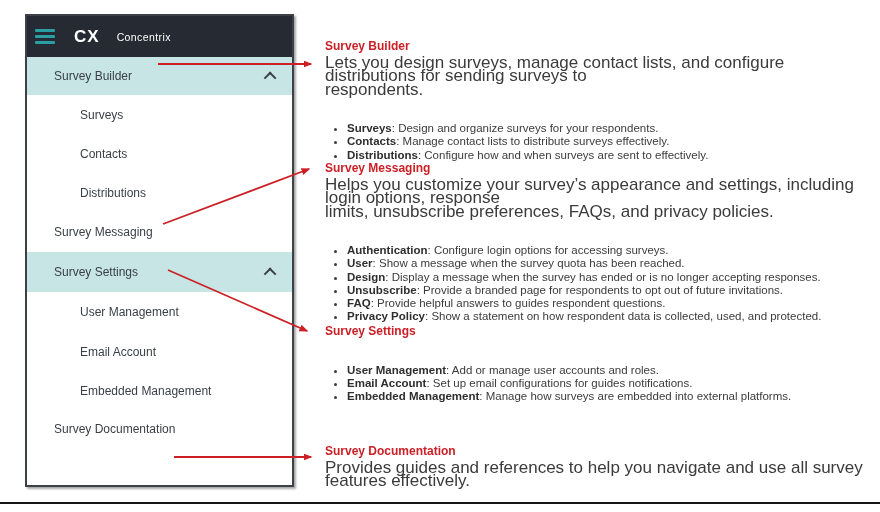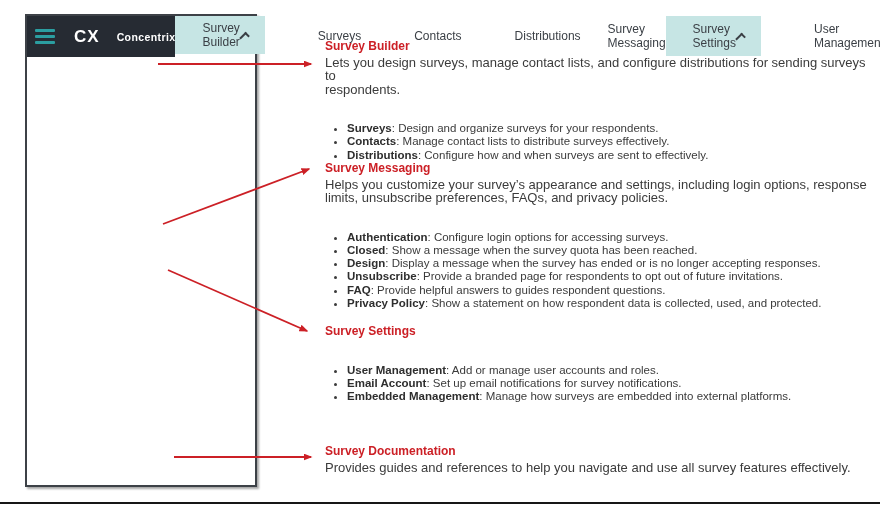--- a/index.html
+++ b/index.html
@@ -3,54 +3,54 @@
 <meta charset="utf-8">
 <style>
   html,body { margin:0; padding:0; }
   body {
     width:880px; height:512px; position:relative; overflow:hidden;
     background:#ffffff; font-family:"Liberation Sans", sans-serif;
   }
 
   
   .sidebar {
-    position:absolute; left:25px; top:14px; width:232px; height:473px;
+    position:absolute; left:25px; top:14px; width:269px; height:473px;
     background:#ffffff; border:2px solid #3d4147; box-sizing:border-box;
     box-shadow:2px 2px 2px rgba(0,0,0,0.35);
-    display:flex; flex-direction:row;
+    display:flex; flex-direction:column;
   }
   .sb-header {
     height:41px; flex:0 0 41px; background:#262b33;
     display:flex; align-items:center; padding-left:8px;
   }
   .hamburger { width:20px; height:15px; display:flex; flex-direction:column; justify-content:space-between; cursor:pointer; }
   .hamburger span { display:block; height:3px; background:#2b9ea1; border-radius:1px; }
   .cx-logo { color:#ffffff; font-weight:bold; font-size:17px; letter-spacing:1px; margin-left:19px; }
-  .brand   { color:#ffffff; font-size:10.5px; letter-spacing:0.4px; margin-left:17px; font-weight:700; }
+  .brand   { color:#ffffff; font-size:10.5px; letter-spacing:0.4px; margin-left:17px; font-weight:400; }
 
   .sb-item {
     display:flex; align-items:center; font-size:12px; color:#3a3f45;
     padding-left:27px; box-sizing:border-box; background:#ffffff; cursor:pointer;
   }
   .sb-item.sub { padding-left:53px; }
   .sb-item.section {
     background:#c6e5e4; justify-content:space-between; padding-right:16px;
   }
   .h38 { height:38px; flex:0 0 38px; }
   .h39 { height:39px; flex:0 0 39px; }
   .h40 { height:40px; flex:0 0 40px; }
   .chevron-up {
     width:7px; height:7px; border-left:2px solid #3a3f45; border-top:2px solid #3a3f45;
     transform:rotate(45deg) translateY(2px);
   }
 
   
   .annotation { position:absolute; left:325px; width:548px; }
   .ann-title { color:#cc2026; font-weight:bold; font-size:12px; line-height:13px; margin:0 0 3px 0; }
-  .ann-body  { font-size:13px; line-height:13.4px; color:#3b3b3b; white-space:pre-line; margin:0; }
+  .ann-body  { font-size:17px; line-height:13.4px; color:#3b3b3b; white-space:pre-line; margin:0; }
   .ann-bullets { margin:26px 0 0 0; padding:0 0 0 22px; list-style:disc; }
   .ann-bullets li { font-size:11.5px; line-height:13.2px; color:#3b3b3b; white-space:nowrap; }
   .ann-bullets b { color:#2e2e2e; }
   .note-line { display:block; }
 
   
   .arrows { position:absolute; left:0; top:0; pointer-events:none; }
   .bottom-rule { position:absolute; left:0; top:502px; width:880px; height:2px; background:#161616; }
 </style>
 </head>
@@ -111,33 +111,33 @@
     <li><b>Distributions</b><span>: Configure how and when surveys are sent to effectively.</span></li>
   </ul>
 </div>
 
 <div class="annotation" style="top:162px;">
   <p class="ann-title">Survey Messaging</p>
   <p class="ann-body">Helps you customize your survey’s appearance and settings, including login options, response
 limits, unsubscribe preferences, FAQs, and privacy policies.</p>
   <ul class="ann-bullets">
     <li><b>Authentication</b><span>: Configure login options for accessing surveys.</span></li>
-    <li><b>Closed</b><span>: Show a message when the survey quota has been reached.</span></li>
+    <li><b>User</b><span>: Show a message when the survey quota has been reached.</span></li>
     <li><b>Design</b><span>: Display a message when the survey has ended or is no longer accepting responses.</span></li>
     <li><b>Unsubscribe</b><span>: Provide a branded page for respondents to opt out of future invitations.</span></li>
     <li><b>FAQ</b><span>: Provide helpful answers to guides respondent questions.</span></li>
     <li><b>Privacy Policy</b><span>: Show a statement on how respondent data is collected, used, and protected.</span></li>
   </ul>
 </div>
 
 <div class="annotation" style="top:325px;">
   <p class="ann-title">Survey Settings</p>
   <ul class="ann-bullets">
     <li><b>User Management</b><span>: Add or manage user accounts and roles.</span></li>
-    <li><b>Email Account</b><span>: Set up email notifications for survey notifications.</span></li>
+    <li><b>Email Account</b><span>: Set up email configurations for guides notifications.</span></li>
     <li><b>Embedded Management</b><span>: Manage how surveys are embedded into external platforms.</span></li>
   </ul>
 </div>
 
 <div class="annotation" style="top:445px;">
   <p class="ann-title">Survey Documentation</p>
   <p class="ann-body">Provides guides and references to help you navigate and use all survey features effectively.</p>
 </div>
 
 <svg class="arrows" width="880" height="512" viewBox="0 0 880 512">

